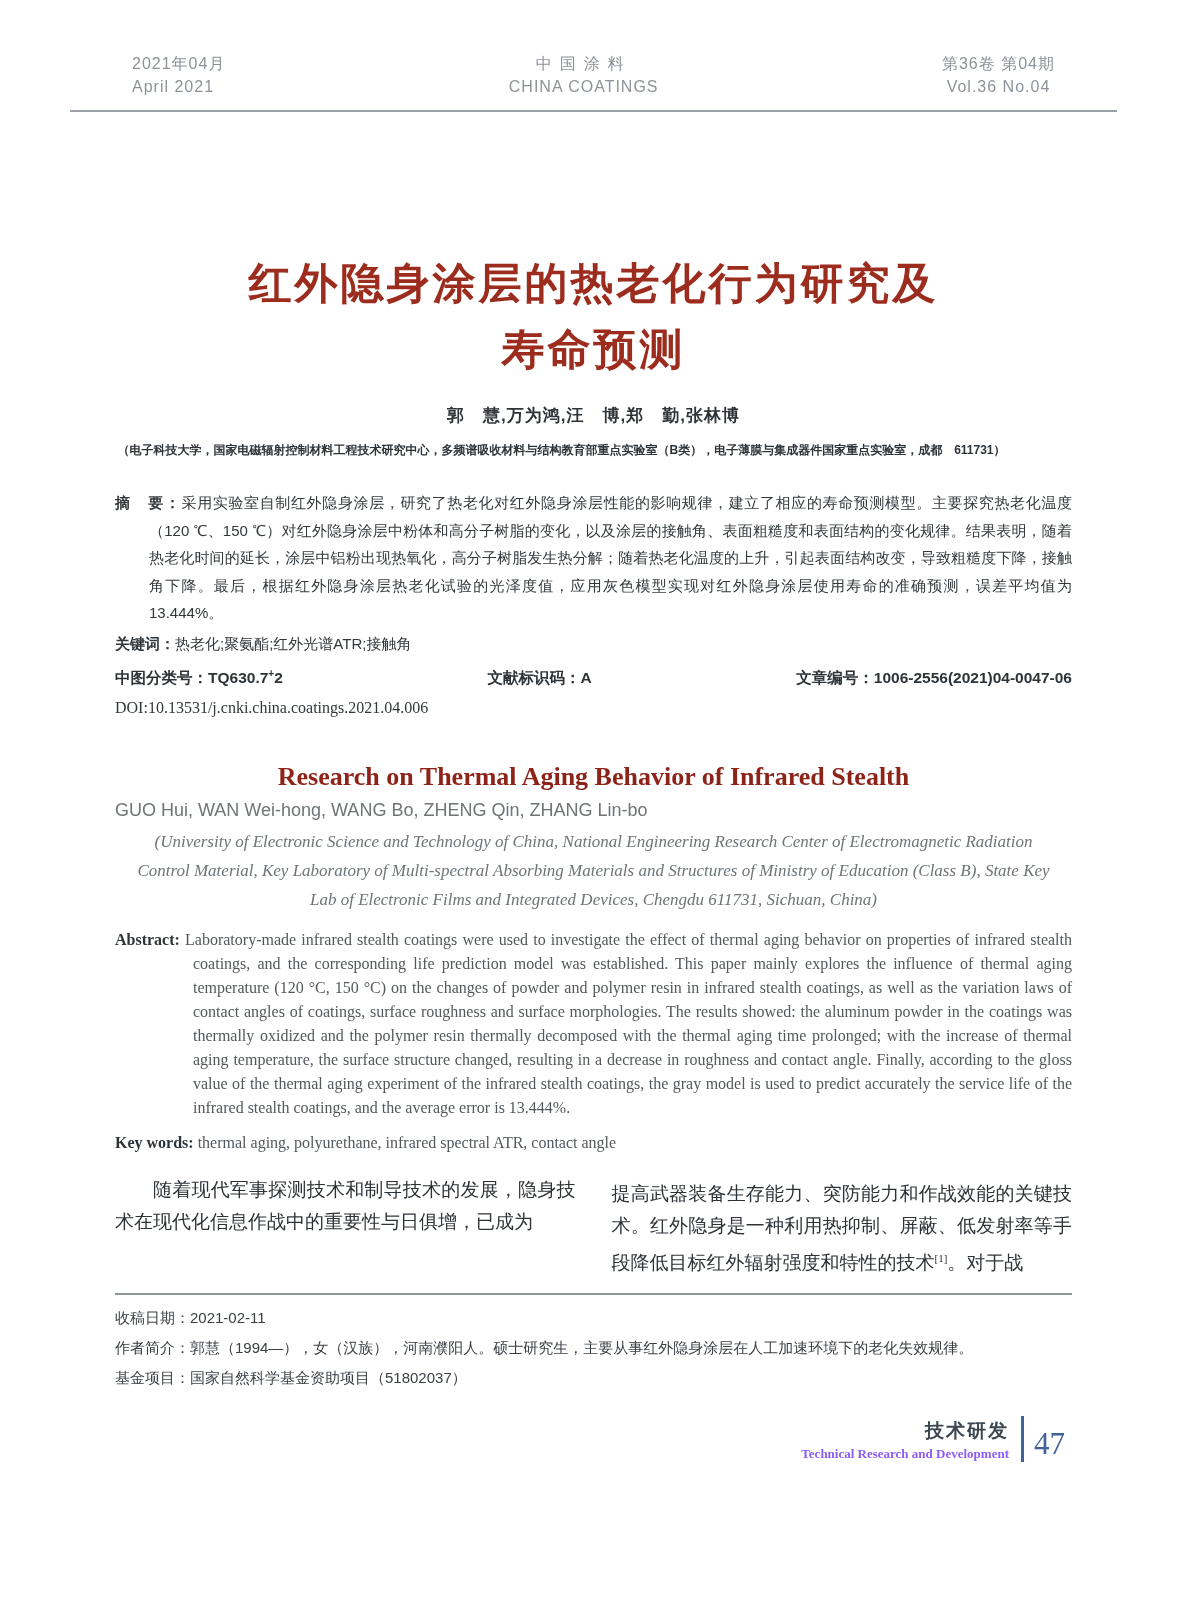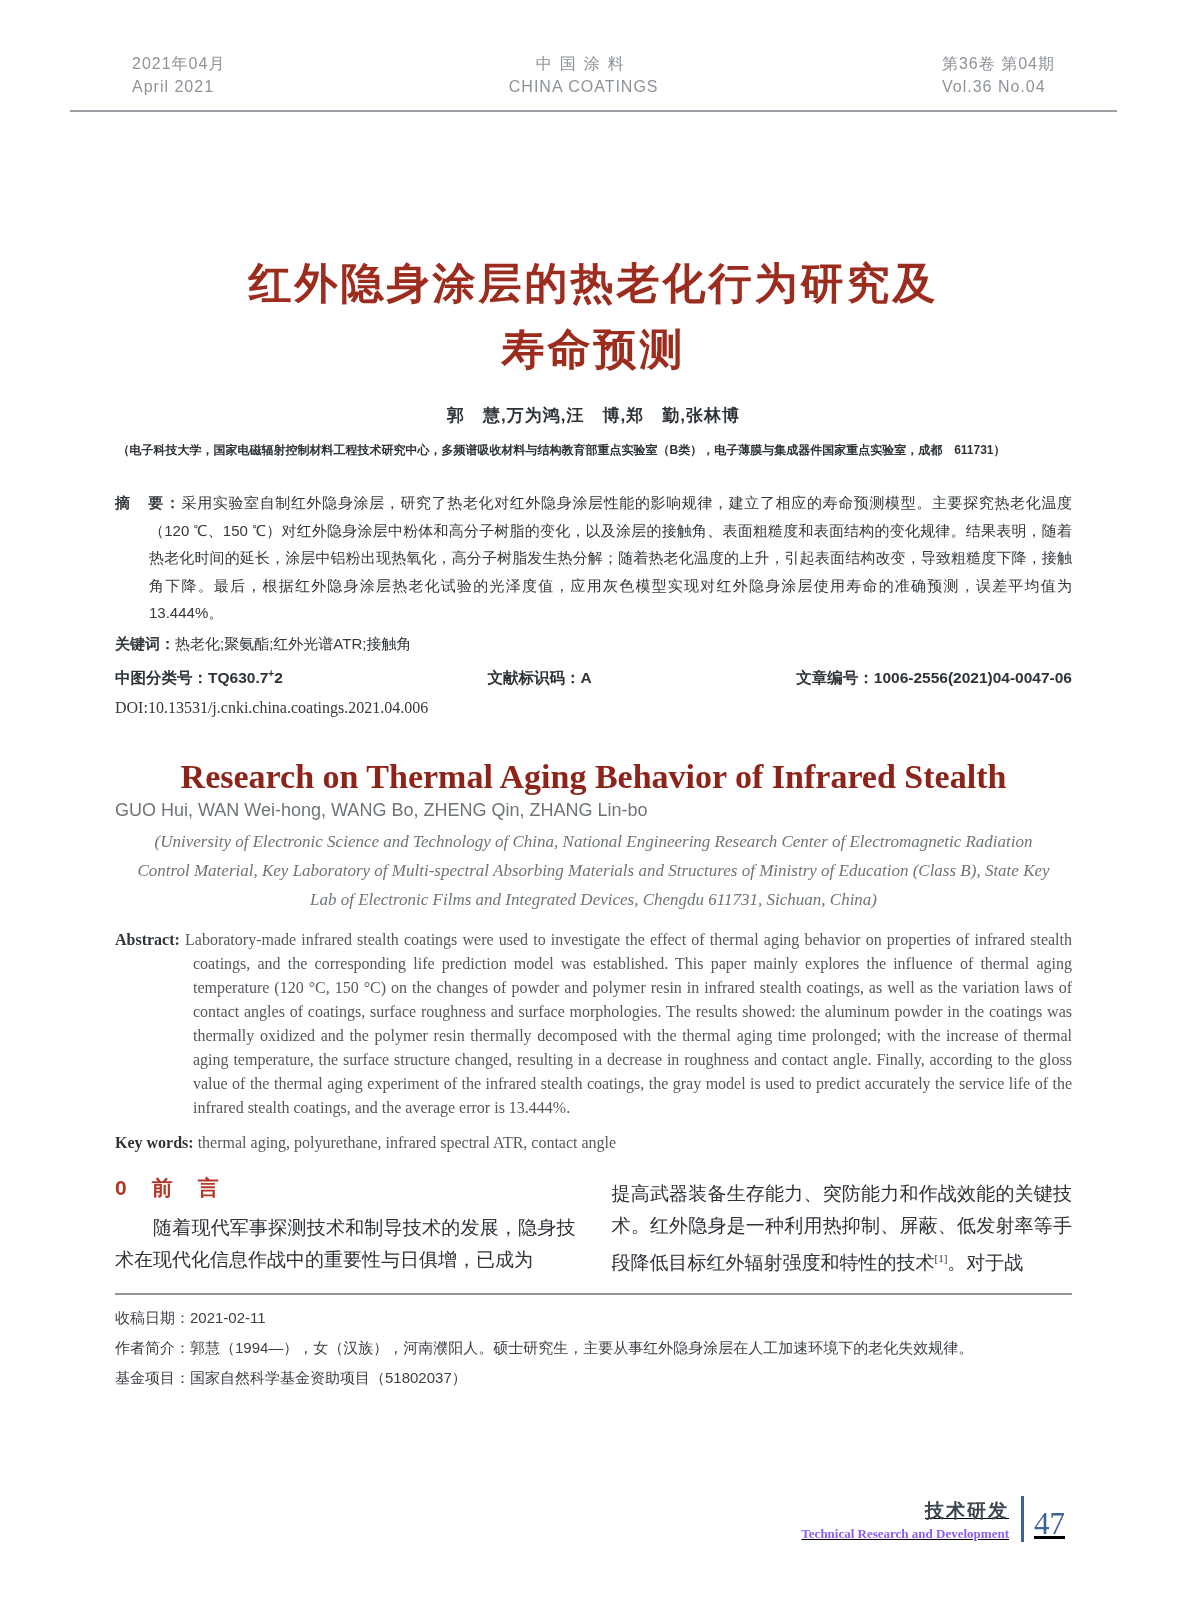--- a/index.html
+++ b/index.html
@@ -12,21 +12,21 @@
     overflow: hidden;
   }
   .content { margin: 0 115px; }
 
   
   .jheader { padding-top: 52px; margin: 0 70px; }
   .jheader-row { display: flex; justify-content: space-between; align-items: flex-start; padding: 0 62px; gap: 7px; }
   .jheader-col { color: #8d9399; font-size: 16px; line-height: 23px; letter-spacing: 1px; }
   .jheader-col.center { text-align: center; }
   .jheader-col.center .l1 { letter-spacing: 8px; }
-  .jheader-col.right { text-align: left; }
+  .jheader-col.right { text-align: center; }
   .jheader-rule { border: none; border-top: 2px solid #9aa0a5; margin-top: 12px; }
 
   
   .title-cn {
     margin-top: 138px;
     text-align: center;
     color: #9c2c1e;
     font-size: 43px; font-weight: bold;
     line-height: 66px; letter-spacing: 3px;
   }
@@ -57,21 +57,21 @@
   .doi-line {
     margin-top: 10px;
     font-family: "Liberation Serif", serif;
     font-size: 16px; color: #33383c;
   }
 
   
   .title-en {
     margin-top: 36px; text-align: center;
     font-family: "Liberation Serif", serif;
-    color: #8e2419; font-size: 34px; font-weight: bold; line-height: 47px;
+    color: #8e2419; font-size: 26px; font-weight: bold; line-height: 47px;
   }
   .authors-en {
     margin-top: 0; text-align: left;
     font-size: 18px; color: #6e7478;
   }
   .affil-en {
     margin: 6px auto 0 auto; max-width: 930px; text-align: center;
     font-family: "Liberation Serif", serif; font-style: italic;
     font-size: 17px; color: #6e7478; line-height: 29px;
   }
@@ -107,22 +107,22 @@
   .body-par.indent { text-indent: 2em; }
   .body-par sup { font-size: 11px; }
   .col.right { padding-top: 4px; }
 
   
   .footnote-rule { border: none; border-top: 2px solid #8f959a; margin-top: 14px; }
   .footnote { margin-top: 8px; font-size: 15px; color: #3a3f44; line-height: 30px; }
 
   
   .pfooter {
-    position: absolute; top: 1496px; right: 122px;
-    display: flex; align-items: stretch; text-decoration: underline;
+    position: absolute; top: 1416px; right: 122px;
+    display: flex; align-items: stretch;
   }
   .pfooter-text { text-align: right; padding-top: 2px; }
   .pfooter-cn { font-size: 19px; font-weight: bold; color: #3c4650; letter-spacing: 2px; }
   .pfooter-en {
     font-family: "Liberation Serif", serif;
     font-size: 13px; font-weight: bold; color: #8b5cf6; margin-top: 2px;
   }
   .pfooter-bar { width: 3px; background: #3e6396; margin: 0 10px 0 12px; }
   .pfooter-num {
     font-family: "Liberation Serif", serif;
@@ -180,21 +180,20 @@
 
     <div class="authors-en">GUO Hui, WAN Wei-hong, WANG Bo, ZHENG Qin, ZHANG Lin-bo</div>
     <div class="affil-en">(University of Electronic Science and Technology of China, National Engineering Research Center of Electromagnetic Radiation Control Material, Key Laboratory of Multi-spectral Absorbing Materials and Structures of Ministry of Education (Class B), State Key Lab of Electronic Films and Integrated Devices, Chengdu 611731, Sichuan, China)</div>
 
     <p class="abstract-en"><span class="lbl">Abstract:</span> <span>Laboratory-made infrared stealth coatings were used to investigate the effect of thermal aging behavior on properties of infrared stealth coatings, and the corresponding life prediction model was established. This paper mainly explores the influence of thermal aging temperature (120 °C, 150 °C) on the changes of powder and polymer resin in infrared stealth coatings, as well as the variation laws of contact angles of coatings, surface roughness and surface morphologies. The results showed: the aluminum powder in the coatings was thermally oxidized and the polymer resin thermally decomposed with the thermal aging time prolonged; with the increase of thermal aging temperature, the surface structure changed, resulting in a decrease in roughness and contact angle. Finally, according to the gloss value of the thermal aging experiment of the infrared stealth coatings, the gray model is used to predict accurately the service life of the infrared stealth coatings, and the average error is 13.444%.</span></p>
 
     <p class="keywords-en"><span class="lbl">Key words:</span> <span>thermal aging, polyurethane, infrared spectral ATR, contact angle</span></p>
 
     <div class="columns">
       <div class="col left">
-        <div class="section-heading">0　前　言</div>
         <p class="body-par indent">随着现代军事探测技术和制导技术的发展，隐身技术在现代化信息作战中的重要性与日俱增，已成为</p>
       </div>
       <div class="col right">
         <p class="body-par"><span>提高武器装备生存能力、突防能力和作战效能的关键技术。红外隐身是一种利用热抑制、屏蔽、低发射率等手段降低目标红外辐射强度和特性的技术</span><sup>[1]</sup><span>。对于战</span></p>
       </div>
     </div>
 
     <hr class="footnote-rule">
     <div class="footnote">
       <div><span>收稿日期：</span><span>2021-02-11</span></div>

